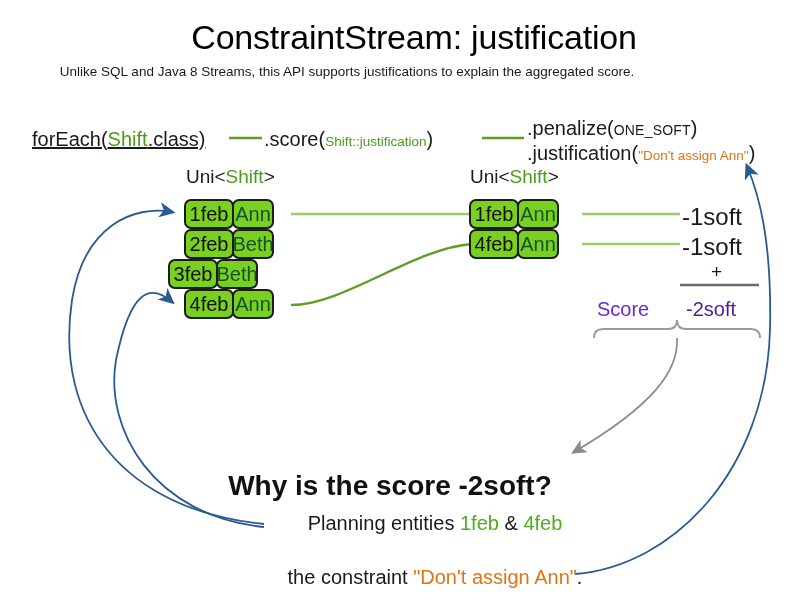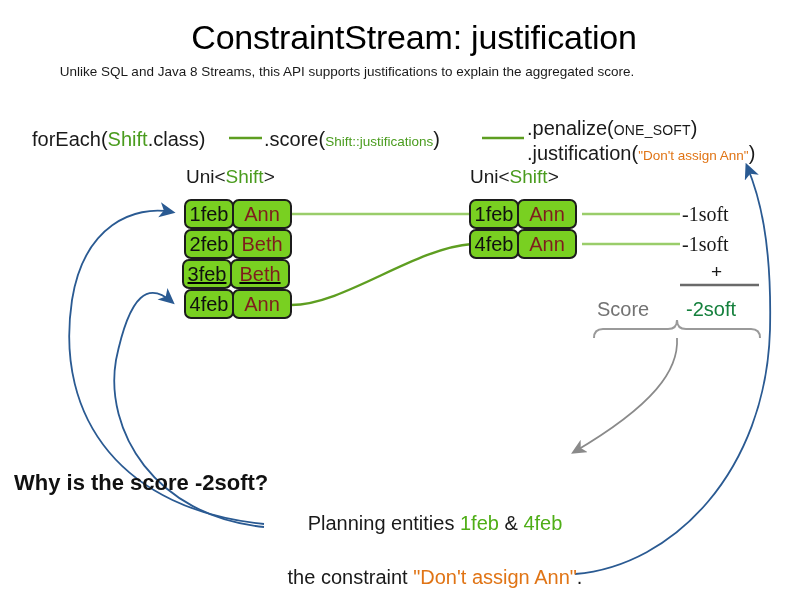--- a/index.html
+++ b/index.html
@@ -36,21 +36,21 @@
     position: absolute;
     font-size: 20px;
     color: #1a1a1a;
     white-space: nowrap;
   }
   .code .kw { color: #4a9c1e; }
   .code .sm { font-size: 13.5px; color: #4a9c1e; }
   .code .scap { font-size: 14px; color: #1a1a1a; letter-spacing: 0.2px; }
   .code .str { font-size: 13.5px; color: #e07415; }
 
-  #forEach { left: 18px; top: 128px; }
+  #forEach { left: 18px; top: 128px; text-decoration: underline; }
   #filter  { left: 250px; top: 128px; }
   #penalize { left: 513px; top: 117px; }
   #asConstraint { left: 513px; top: 142px; }
 
   .uni {
     position: absolute;
     font-size: 19px;
     color: #1a1a1a;
     white-space: nowrap;
   }
@@ -76,65 +76,64 @@
     font-size: 20px;
     line-height: 1;
     padding-bottom: 1px;
   }
   .cell.date {
     width: 50px;
     color: #101010;
     border-right-width: 2.2px;
   }
   .cell.emp {
-    width: 60px;
-    color: #7f1d1d;
+    width: 42px;
+    color: #14532d;
     margin-left: -2px;
   }
 
   #l1 { left: 170px; top: 199px; }
   #l2 { left: 170px; top: 229px; }
-  #l3 { left: 168px; top: 259px; text-decoration: underline; }
+  #l3 { left: 154px; top: 259px; }
   #l4 { left: 170px; top: 289px; }
   #r1 { left: 455px; top: 199px; }
   #r2 { left: 455px; top: 229px; }
 
   
   .soft {
     position: absolute;
-    font-size: 20px;
+    font-size: 24px;
     color: #1a1a1a;
     white-space: nowrap;
-    font-family: Liberation Serif, serif;
   }
   #soft1 { left: 668px; top: 203px; }
   #soft2 { left: 668px; top: 233px; }
 
   #plusSign {
     position: absolute;
     left: 697px; top: 261px;
     font-size: 19px; color: #1a1a1a;
   }
   #scoreWord {
     position: absolute;
     left: 583px; top: 298px;
-    font-size: 20px; color: #737373;
+    font-size: 20px; color: #6d28d9;
   }
   #totalScore {
     position: absolute;
     left: 672px; top: 298px;
-    font-size: 20px; color: #15803d;
+    font-size: 20px; color: #4c1d95;
   }
 
   
   .why {
     position: absolute;
     left: 0; top: 470px; width: 752px;
-    text-align: left;
-    font-size: 22px;
+    text-align: center;
+    font-size: 28px;
     font-weight: bold;
     color: #111111;
   }
   .expl {
     position: absolute;
     left: 0; width: 800px;
     text-align: center;
     font-size: 20px;
     color: #1a1a1a;
     padding-left: 21px;
@@ -188,21 +187,21 @@
     <path d="M250,527 C140,516 90,430 102,360 C116,292 135,282 158,302" fill="none" stroke="#2a5a92" stroke-width="1.8" marker-end="url(#blueHead)"></path>
 
     <path d="M561,574 C660,566 752,470 756,330 C758,240 745,195 733,166" fill="none" stroke="#2a5a92" stroke-width="1.8" marker-end="url(#blueHead)"></path>
   </svg>
 
   <div class="title">ConstraintStream: justification</div>
   <div class="subtitle">Unlike SQL and Java 8 Streams, this API supports justifications to explain the aggregated score.</div>
 
   <div class="code" id="forEach"><span>forEach(</span><span class="kw">Shift</span><span>.class)</span></div>
 
-  <div class="code" id="filter"><span>.score(</span><span class="sm">Shift::justifications</span><span>)</span></div>
+  <div class="code" id="filter"><span>.score(</span><span class="sm">Shift::justification</span><span>)</span></div>
 
   <div class="code" id="penalize"><span>.penalize(</span><span class="scap">ONE_SOFT</span><span>)</span></div>
 
   <div class="code" id="asConstraint"><span>.justification(</span><span class="str">"Don't assign Ann"</span><span>)</span></div>
 
   <div class="uni" id="uniLeft"><span>Uni&lt;</span><span class="kw">Shift</span><span>&gt;</span></div>
 
   <div class="uni" id="uniRight"><span>Uni&lt;</span><span class="kw">Shift</span><span>&gt;</span></div>
 
   <div class="cardrow" id="l1">

